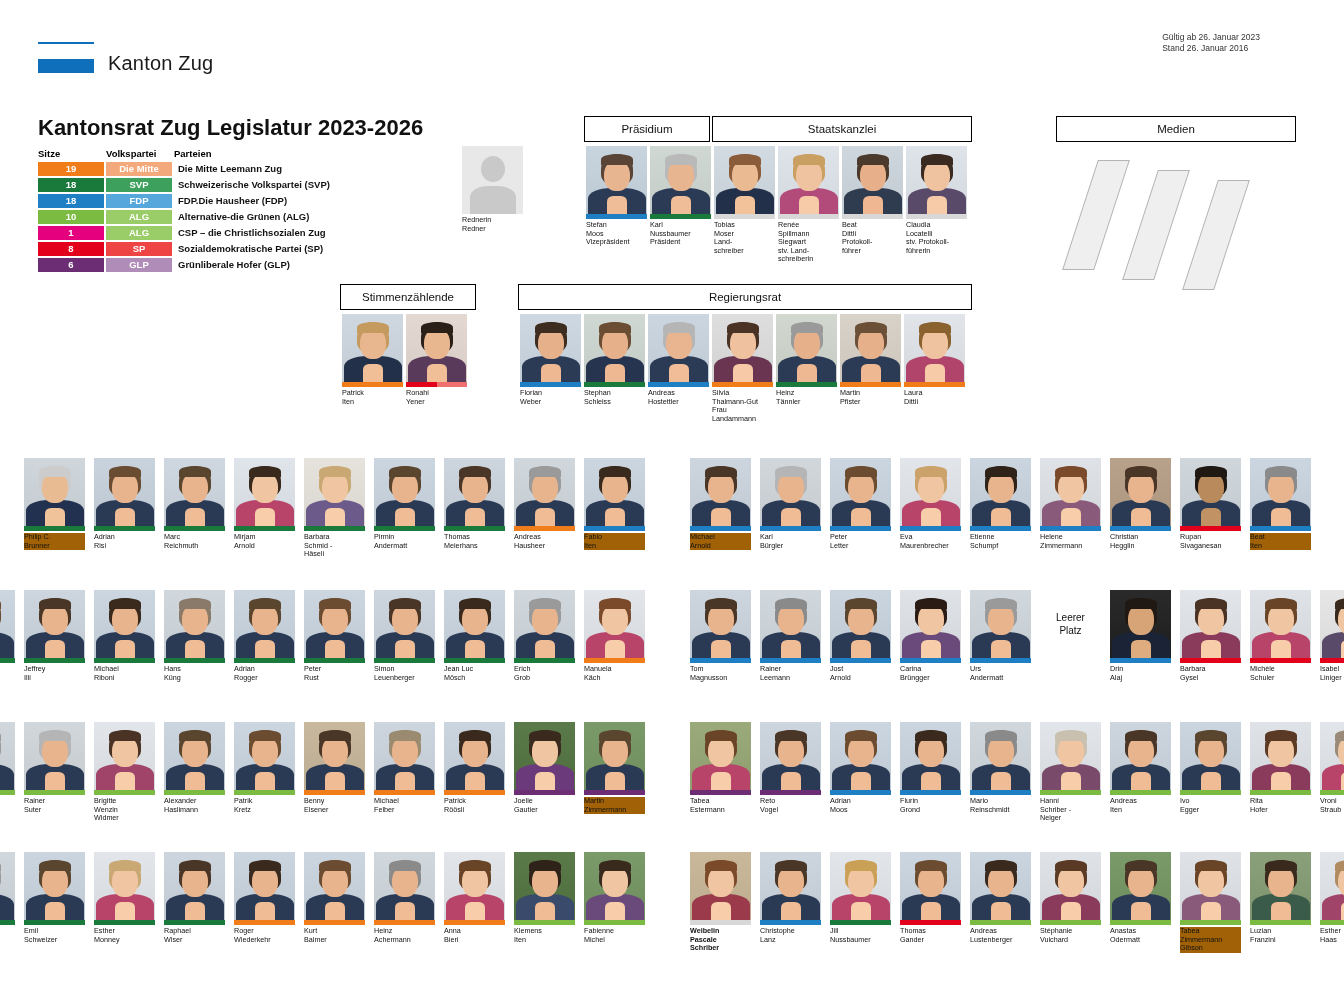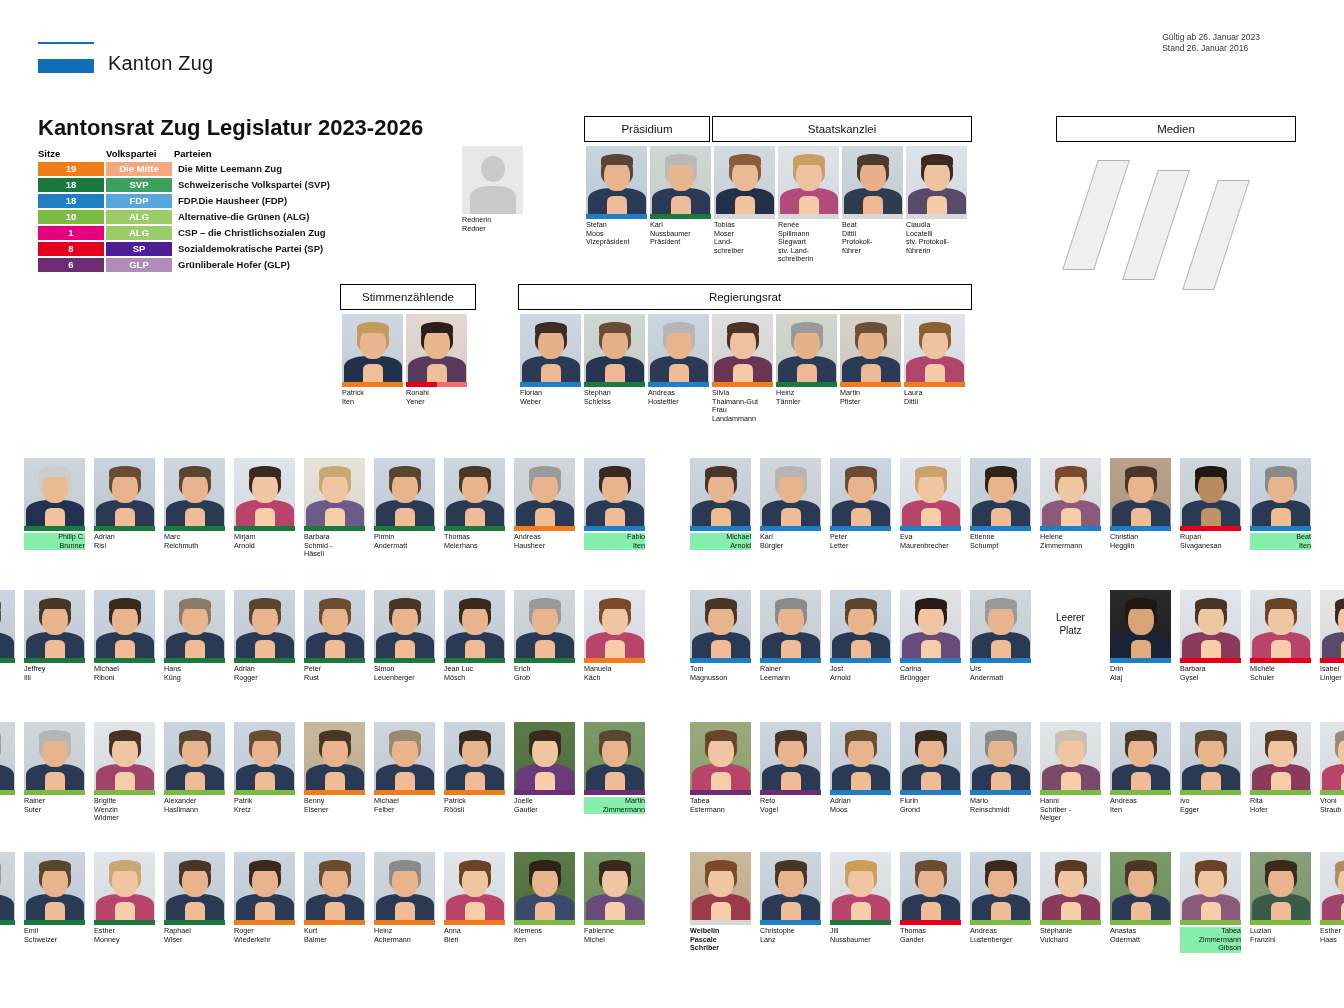--- a/index.html
+++ b/index.html
@@ -28,21 +28,21 @@
 
   
   .sec-box{position:absolute;border:1px solid #000;background:#fff;display:flex;align-items:center;justify-content:center;font-size:11.5px;color:#111;}
 
   
   .person{position:absolute;width:61px;}
   .person .photo{width:61px;height:68px;background:#d6d6d6;overflow:hidden;position:relative;}
   .person .barline{width:61px;height:5px;display:flex;}
   .person .barline span{flex:1;height:5px;}
   .person .nm{font-size:7.2px;line-height:8.6px;margin-top:2px;color:#111;}
-  .person.hl .nm{background:#86efac;text-align:right;}
+  .person.hl .nm{background:#a16207;}
   .person .nm b{font-weight:bold;}
 
   
   .f{position:absolute;inset:0;}
   .f .bg{position:absolute;inset:0;}
   .f .head{position:absolute;left:50%;transform:translateX(-50%);border-radius:48% 48% 44% 44%;}
   .f .hair{position:absolute;left:50%;transform:translateX(-50%);border-radius:50% 50% 30% 30%;}
   .f .body{position:absolute;left:50%;transform:translateX(-50%);border-radius:40% 40% 0 0;}
   .f .shirt{position:absolute;left:50%;transform:translateX(-50%);border-radius:30% 30% 0 0;}
 
@@ -99,21 +99,21 @@
         <div class="legend-frak" style="background: rgb(154, 205, 104);">ALG</div>
         <div class="legend-party">Alternative-die Grünen (ALG)</div>
       </div>
       <div class="legend-row">
         <div class="legend-seats" style="background: rgb(229, 0, 125);">1</div>
         <div class="legend-frak" style="background: rgb(154, 205, 104);">ALG</div>
         <div class="legend-party">CSP – die Christlichsozialen Zug</div>
       </div>
       <div class="legend-row">
         <div class="legend-seats" style="background: rgb(226, 0, 26);">8</div>
-        <div class="legend-frak" style="background: #4c1d95;">SP</div>
+        <div class="legend-frak" style="background: #ef4444;">SP</div>
         <div class="legend-party">Sozialdemokratische Partei (SP)</div>
       </div>
       <div class="legend-row">
         <div class="legend-seats" style="background: rgb(109, 45, 116);">6</div>
         <div class="legend-frak" style="background: rgb(176, 140, 184);">GLP</div>
         <div class="legend-party">Grünliberale Hofer (GLP)</div>
       </div>
     </div>
 </div>
 

